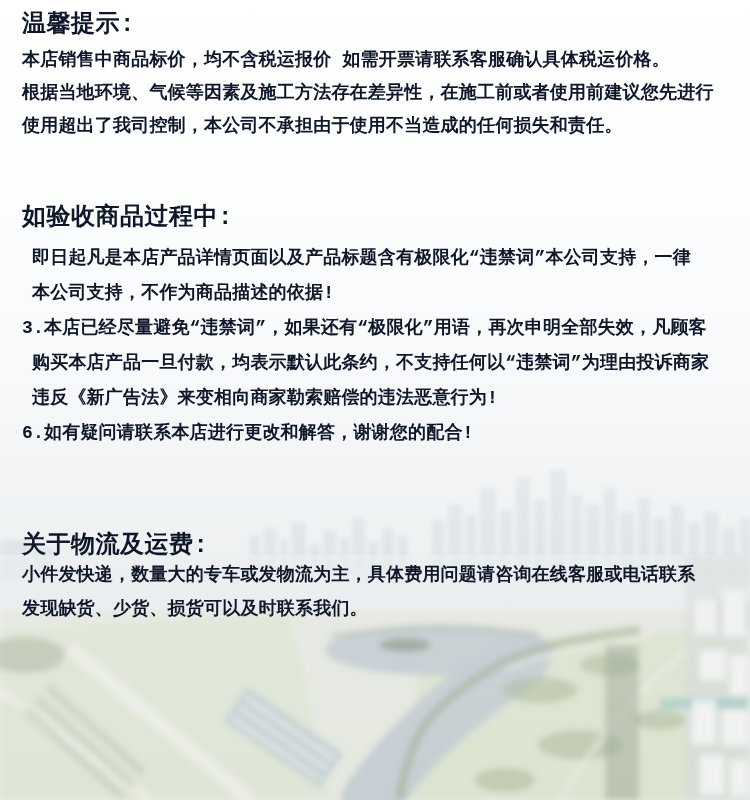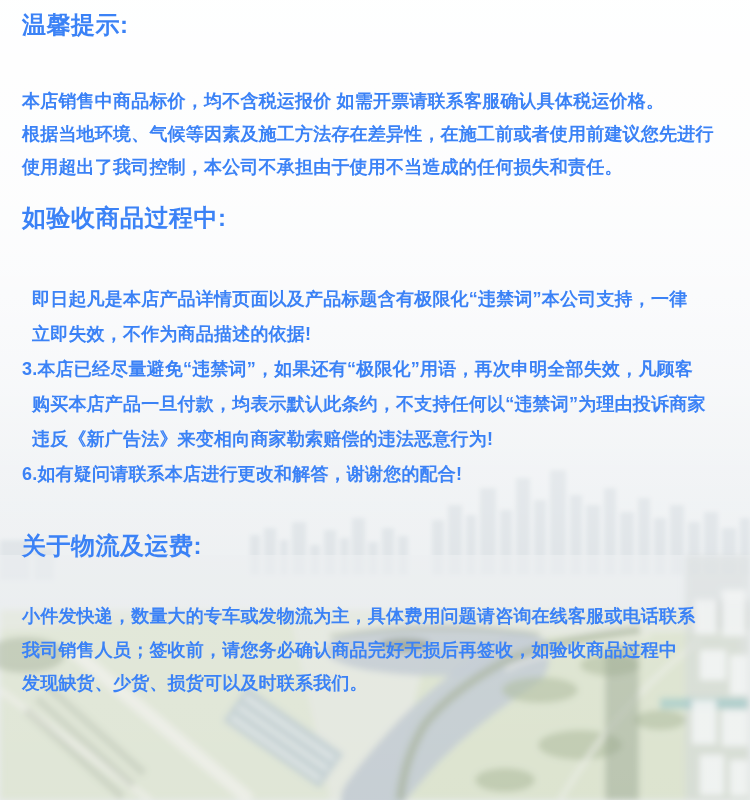--- a/index.html
+++ b/index.html
@@ -1,31 +1,30 @@
 <!DOCTYPE html>
 <html><head>
 <meta charset="utf-8">
 <style>
   html,body { margin:0; padding:0; background:#ffffff; }
   .screen {
     position:relative; width:750px; height:800px; overflow:hidden;
-    font-family:Liberation Sans, sans-serif;
-    color:#3b82f6;
+    font-family:Liberation Mono, monospace;
+    color:#0f172a;
   }
   .bg { position:absolute; left:0; top:0; width:750px; height:800px; }
   .sec-title {
     position:absolute; left:22px; margin:0;
     font-size:24px; line-height:30px; font-weight:700;
     letter-spacing:0.5px; white-space:nowrap;
   }
   .sec-body {
     position:absolute; left:22px; width:728px;
     font-size:18px; font-weight:600; letter-spacing:0.2px;
     white-space:nowrap;
-    margin-top:41px;
   }
   .line { white-space:nowrap; }
   .indent { padding-left:10px; }
   #sec-tips-title  { top:10px;  }
   #sec-tips-body   { top:44px;  line-height:33px; }
   #sec-ad-title    { top:203px; }
   #sec-ad-body     { top:241px; line-height:35px; }
   #sec-logi-title  { top:531px; }
   #sec-logi-body   { top:559px; line-height:33.5px; }
 </style>
@@ -151,27 +150,26 @@
   <h2 id="sec-tips-title" class="sec-title">温馨提示:</h2>
   <div id="sec-tips-body" class="sec-body">
     <div class="line">本店销售中商品标价，均不含税运报价 如需开票请联系客服确认具体税运价格。</div>
     <div class="line">根据当地环境、气候等因素及施工方法存在差异性，在施工前或者使用前建议您先进行</div>
     <div class="line">使用超出了我司控制，本公司不承担由于使用不当造成的任何损失和责任。</div>
   </div>
 
   <h2 id="sec-ad-title" class="sec-title">如验收商品过程中:</h2>
   <div id="sec-ad-body" class="sec-body">
     <div class="line indent">即日起凡是本店产品详情页面以及产品标题含有极限化“违禁词”本公司支持，一律</div>
-    <div class="line indent">立即失效，不作为商品描述的依据!</div>
+    <div class="line indent">本公司支持，不作为商品描述的依据!</div>
     <div class="line">3.本店已经尽量避免“违禁词”，如果还有“极限化”用语，再次申明全部失效，凡顾客</div>
     <div class="line indent">购买本店产品一旦付款，均表示默认此条约，不支持任何以“违禁词”为理由投诉商家</div>
     <div class="line indent">违反《新广告法》来变相向商家勒索赔偿的违法恶意行为!</div>
     <div class="line">6.如有疑问请联系本店进行更改和解答，谢谢您的配合!</div>
   </div>
 
   <h2 id="sec-logi-title" class="sec-title">关于物流及运费:</h2>
   <div id="sec-logi-body" class="sec-body">
     <div class="line">小件发快递，数量大的专车或发物流为主，具体费用问题请咨询在线客服或电话联系</div>
-    <div class="line">我司销售人员；签收前，请您务必确认商品完好无损后再签收，如验收商品过程中</div>
     <div class="line">发现缺货、少货、损货可以及时联系我们。</div>
   </div>
 
 </div>
 
 </body></html>

